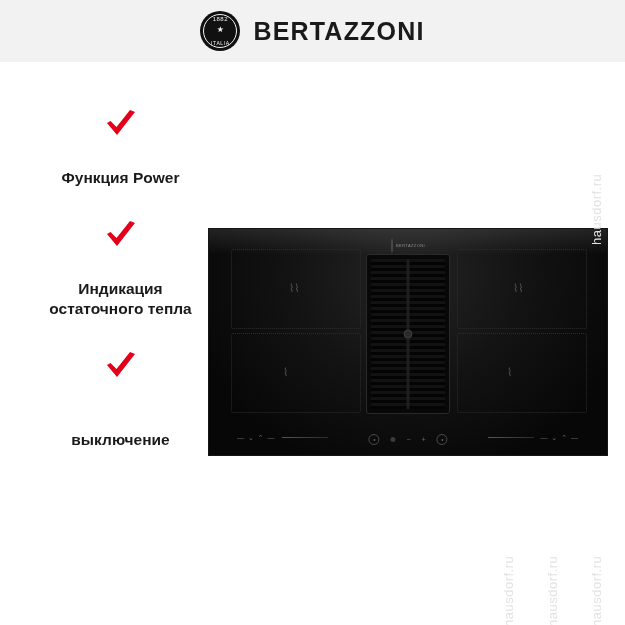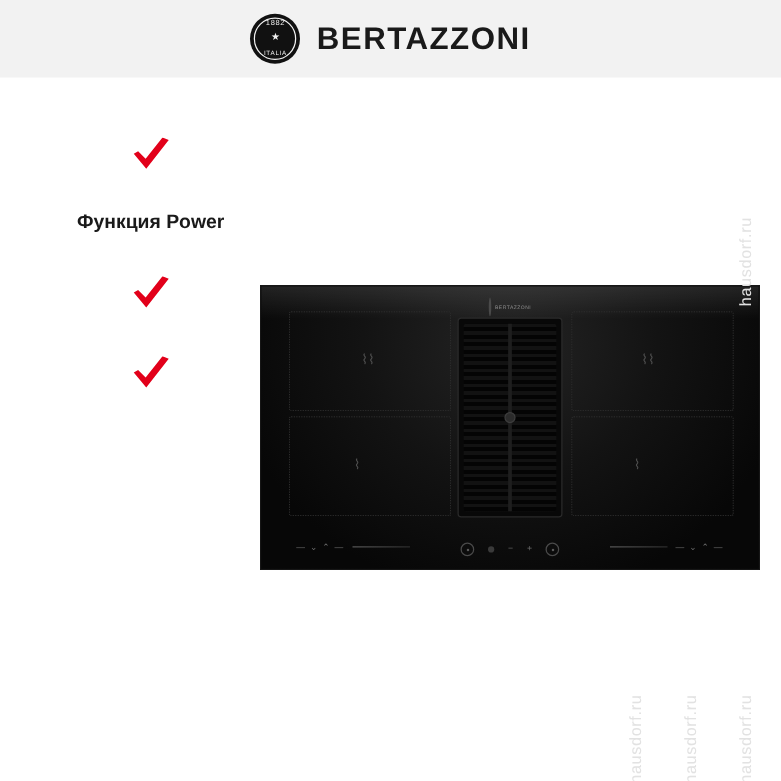--- a/index.html
+++ b/index.html
@@ -325,28 +325,33 @@
     <svg class="check" viewBox="0 0 34 30">
       <path d="M3 13 L13 25 L31 2 L26 0 L12.5 17 L6.5 11 Z" fill="#e2001a"></path>
     </svg>
     <div class="feature-label">Функция Power</div>
   </div>
 
   <div class="feature">
     <svg class="check" viewBox="0 0 34 30">
       <path d="M3 13 L13 25 L31 2 L26 0 L12.5 17 L6.5 11 Z" fill="#e2001a"></path>
     </svg>
+    <div class="feature-label">
+      <span>Индикация</span><br>
+      <span>остаточного тепла</span>
+    </div>
   </div>
 
   <div class="feature">
     <svg class="check" viewBox="0 0 34 30">
       <path d="M3 13 L13 25 L31 2 L26 0 L12.5 17 L6.5 11 Z" fill="#e2001a"></path>
     </svg>
     <div class="feature-label">
       <br>
+      <span>выключение</span>
     </div>
   </div>
 
 </div>
 
 <div class="product">
   <div class="glass"></div>
   <div class="glass-sheen"></div>
 
   <div class="logo-plate">

